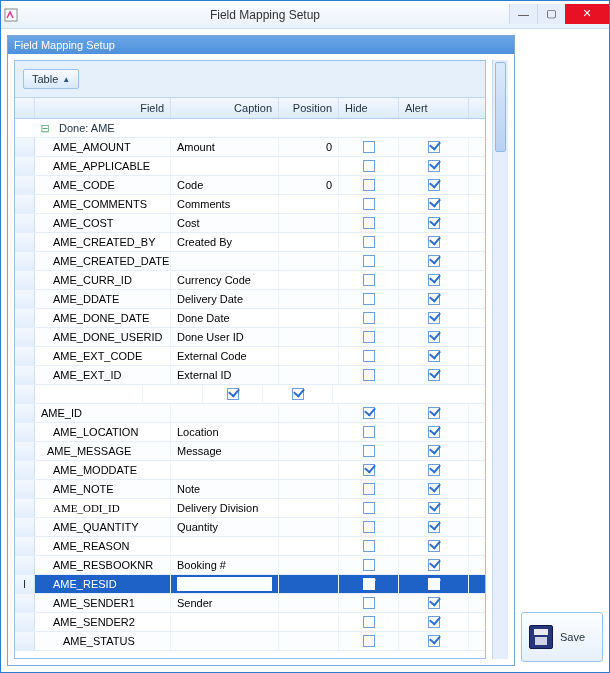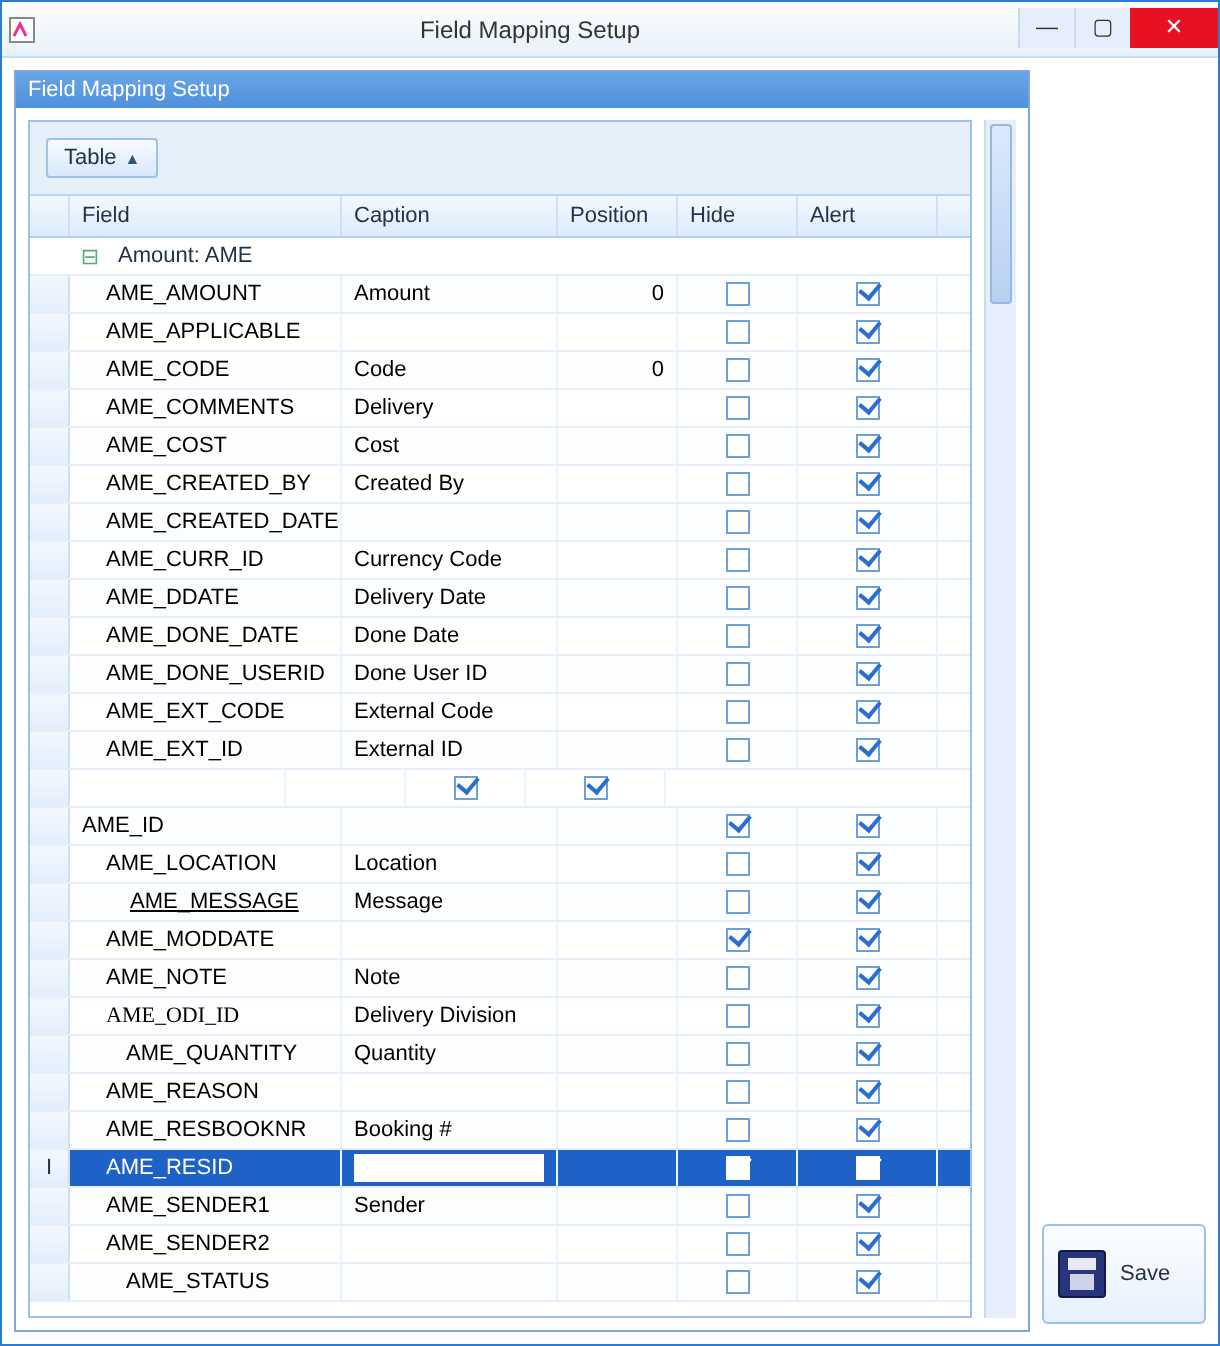--- a/index.html
+++ b/index.html
@@ -13,21 +13,21 @@
   .winbtn.min,.winbtn.max{ background:#e6eefb; color:#333; border-left:1px solid #cfd8e6;}
   .winbtn.close{ background:#e81123; color:#fff; width:44px;}
   .body{ flex:1; padding:6px; background:#fff; display:flex; gap:6px;}
   .leftpane{ flex:1; display:flex; flex-direction:column; border:1px solid #7da7d9; background:#fff;}
   .panehdr{ background:linear-gradient(#6aa6e6,#4e90db); color:#fff; padding:3px 6px; font-size:11px; }
   .gridwrap{ position:relative; flex:1; display:flex; }
   .grid{ flex:1; overflow:hidden; border:1px solid #9cc2ec; margin:6px; background:#fff; display:flex; flex-direction:column; }
   .groupbar{ padding:8px; background:#e5f0fb; border-bottom:1px solid #bcd6f2; }
   .groupchip{ display:inline-flex; align-items:center; gap:4px; padding:3px 8px; background:linear-gradient(#f8fbff,#d8e8fb); border:1px solid #9cc2ec; border-radius:2px; font-size:11px; color:#234;justify-content:center; }
   .cols{ display:flex; background:linear-gradient(#f3f8fe,#dcebfb); border-bottom:1px solid #b2cff0; }
-  .col{ padding:4px 6px; border-right:1px solid #cfe0f5; font-size:11px; color:#234; }
+  .col{ padding:4px 6px; border-right:1px solid #cfe0f5; font-size:11px; color:#234;text-align:right; }
   .c-handle{width:20px; border-right:1px solid #cfe0f5;}
   .c-field{ width:136px; }
   .c-cap{ width:108px;}
   .c-pos{ width:60px;}
   .c-hide{ width:60px; text-align:left;}
   .c-alert{ width:70px; text-align:left;}
   .rows{ flex:1; overflow:hidden; }
   .grouprow{ display:flex; align-items:center; background:#fff; border-bottom:1px solid #e4eefb; }
   .grouprow .exp{ width:20px; text-align:center; color:#5a7;}
   .grouprow .gl{ padding:3px 4px; color:#234; }
@@ -91,21 +91,21 @@
             <div class="col c-field">Field</div>
             <div class="col c-cap">Caption</div>
             <div class="col c-pos">Position</div>
             <div class="col c-hide">Hide</div>
             <div class="col c-alert">Alert</div>
           </div>
           <div class="rows" id="rows">
             <div class="grouprow">
               <div class="c-handle"></div>
               <span class="exp">⊟</span>
-              <div class="gl">Amount: AME</div>
+              <div class="gl">Done: AME</div>
             </div>
           <div class="row">
                 <div class="cell c-handle rowind"></div>
                 <div class="cell c-field" style="padding-left: 18px;">AME_AMOUNT</div>
                 <div class="cell c-cap">Amount</div>
                 <div class="cell c-pos">0</div>
                 <div class="cell c-hide">
                   <input type="checkbox" class="cbx" style="">
                 </div>
                 <div class="cell c-alert">
@@ -132,21 +132,21 @@
                 <div class="cell c-hide">
                   <input type="checkbox" class="cbx" style="">
                 </div>
                 <div class="cell c-alert">
                   <input type="checkbox" class="cbx" checked="" style="">
                 </div>
               </div>
               <div class="row">
                 <div class="cell c-handle rowind"></div>
                 <div class="cell c-field" style="padding-left: 18px;">AME_COMMENTS</div>
-                <div class="cell c-cap">Delivery</div>
+                <div class="cell c-cap">Comments</div>
                 <div class="cell c-pos"></div>
                 <div class="cell c-hide">
                   <input type="checkbox" class="cbx" style="">
                 </div>
                 <div class="cell c-alert">
                   <input type="checkbox" class="cbx" checked="" style="">
                 </div>
               </div>
               <div class="row">
                 <div class="cell c-handle rowind"></div>
@@ -286,21 +286,21 @@
                 <div class="cell c-pos"></div>
                 <div class="cell c-hide">
                   <input type="checkbox" class="cbx" style="">
                 </div>
                 <div class="cell c-alert">
                   <input type="checkbox" class="cbx" checked="" style="">
                 </div>
               </div>
               <div class="row">
                 <div class="cell c-handle rowind"></div>
-                <div class="cell c-field" style="padding-left: 30px; text-decoration: underline;">AME_MESSAGE</div>
+                <div class="cell c-field" style="padding-left: 12px;">AME_MESSAGE</div>
                 <div class="cell c-cap">Message</div>
                 <div class="cell c-pos"></div>
                 <div class="cell c-hide">
                   <input type="checkbox" class="cbx" style="">
                 </div>
                 <div class="cell c-alert">
                   <input type="checkbox" class="cbx" checked="" style="">
                 </div>
               </div>
               <div class="row">
@@ -334,21 +334,21 @@
                 <div class="cell c-pos"></div>
                 <div class="cell c-hide">
                   <input type="checkbox" class="cbx" style="">
                 </div>
                 <div class="cell c-alert">
                   <input type="checkbox" class="cbx" checked="" style="">
                 </div>
               </div>
               <div class="row">
                 <div class="cell c-handle rowind"></div>
-                <div class="cell c-field" style="padding-left: 28px;">AME_QUANTITY</div>
+                <div class="cell c-field" style="padding-left: 18px;">AME_QUANTITY</div>
                 <div class="cell c-cap">Quantity</div>
                 <div class="cell c-pos"></div>
                 <div class="cell c-hide">
                   <input type="checkbox" class="cbx" style="">
                 </div>
                 <div class="cell c-alert">
                   <input type="checkbox" class="cbx" checked="" style="">
                 </div>
               </div>
               <div class="row">

